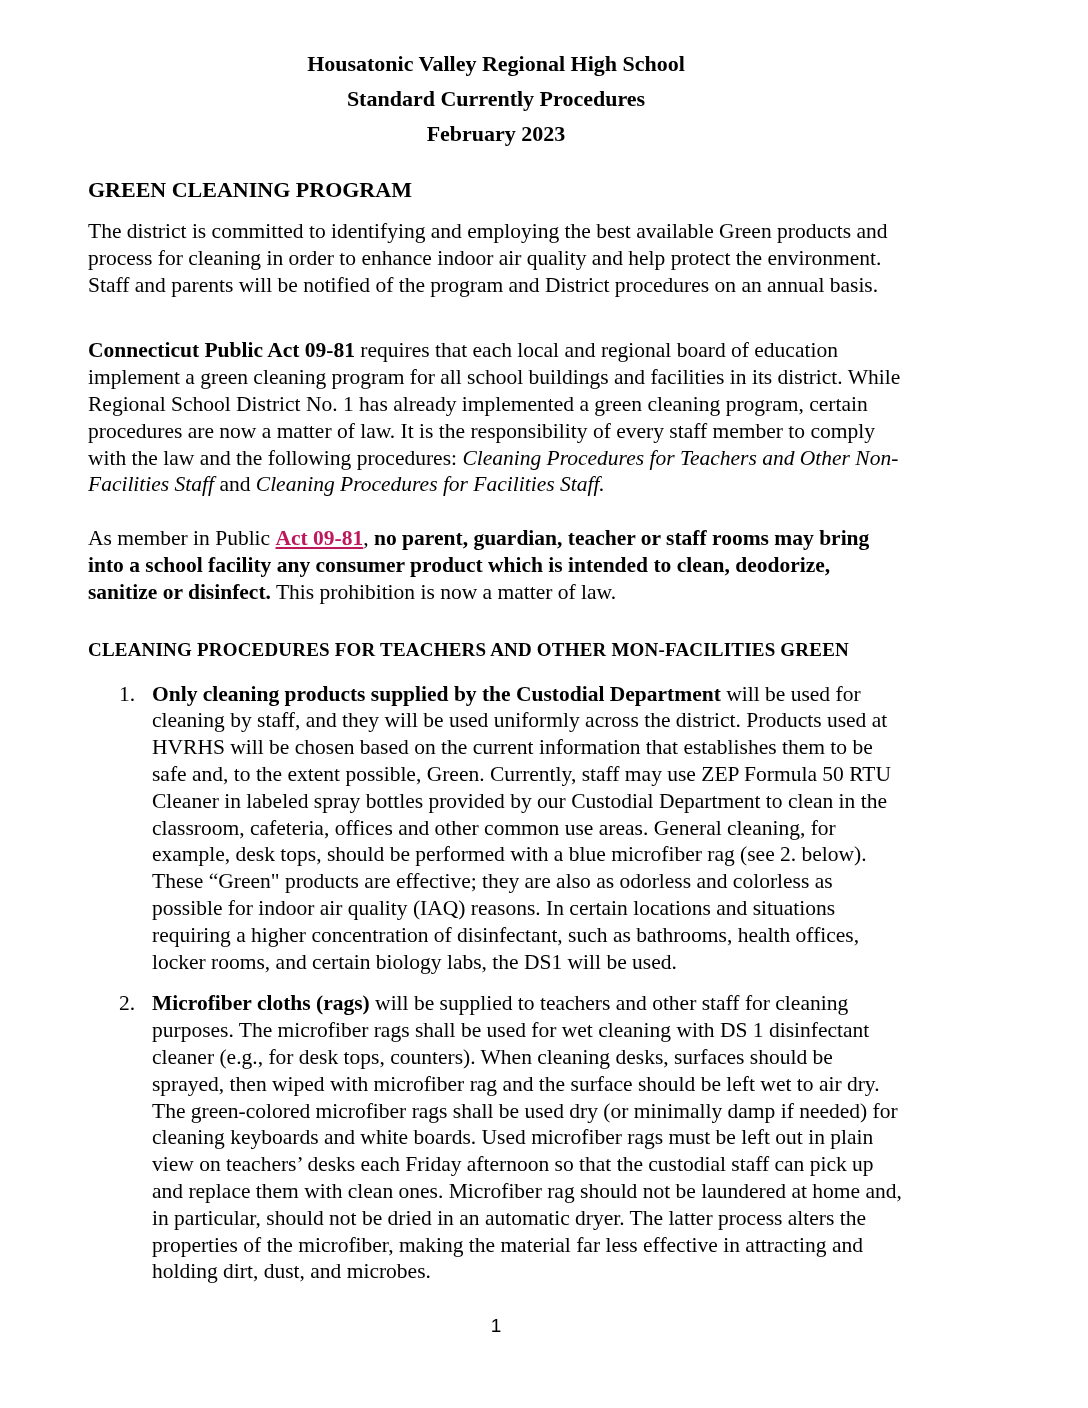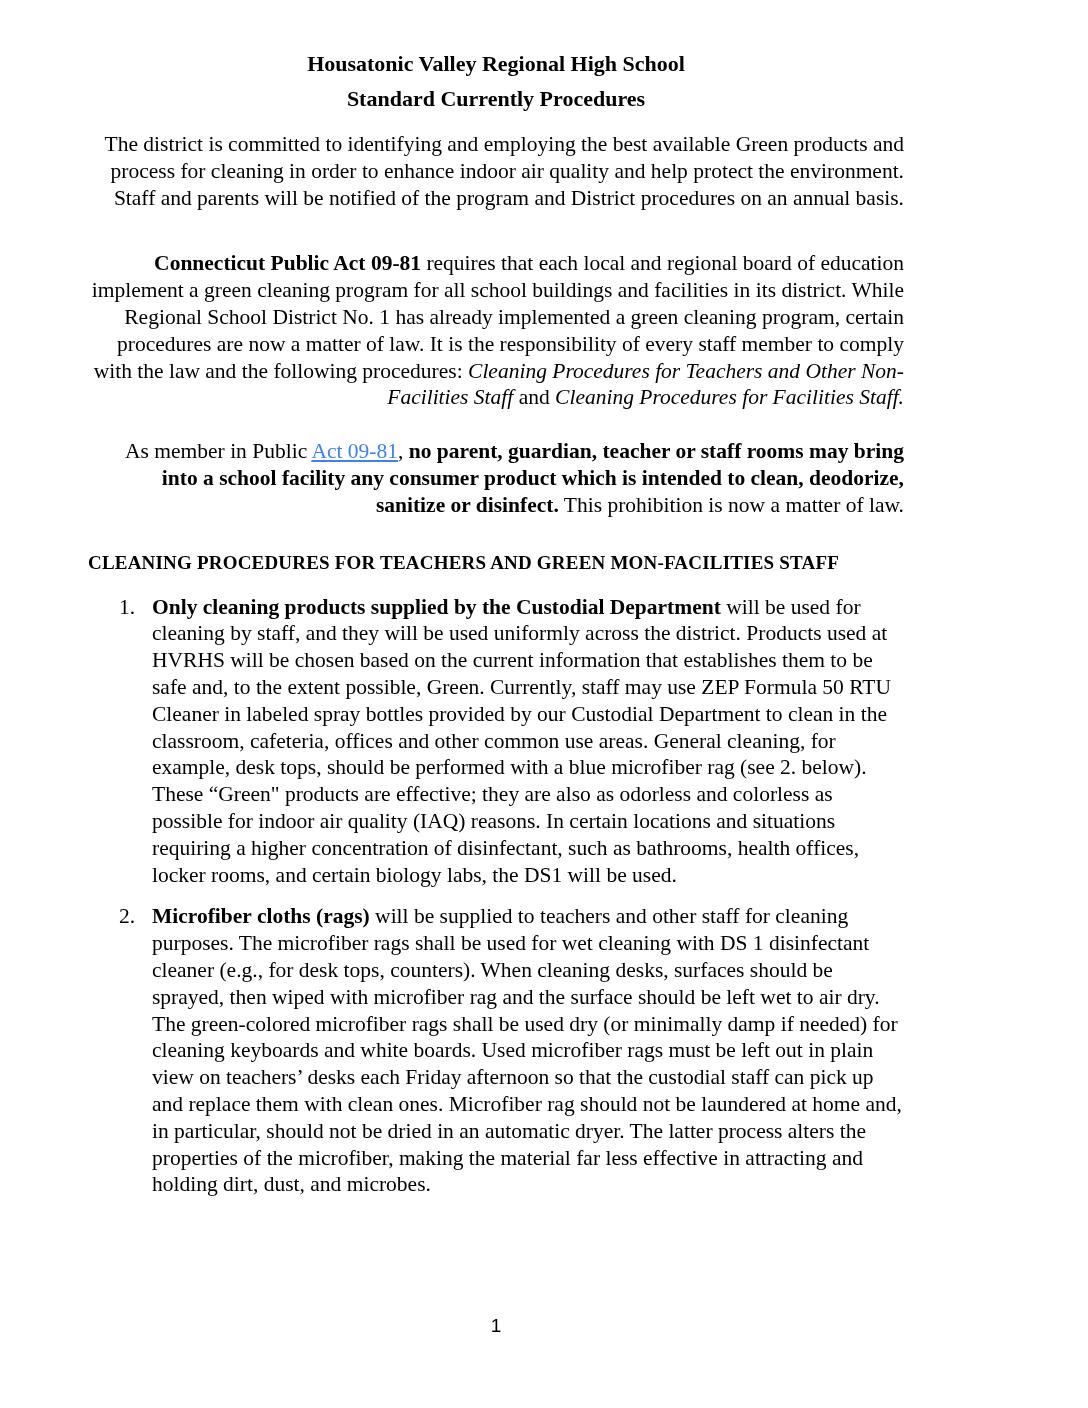--- a/index.html
+++ b/index.html
@@ -30,21 +30,21 @@
     line-height: 35px;
   }
   .h-main {
     font-size: 22px;
     line-height: 27px;
     font-weight: bold;
     margin: 25px 0 0 0;
   }
   p {
     margin: 0;
-    text-align: right;
+    text-align: left;
   }
   .para-1 { margin-top: 15px; }
   .para-2 { margin-top: 39px; }
   .para-3 { margin-top: 27px; }
   .h-sub {
     font-size: 19px;
     line-height: 24px;
     font-weight: bold;
     margin: 32px 0 0 0;
     letter-spacing: 0.2px;
@@ -61,23 +61,24 @@
   }
   .proc-item + .proc-item {
     margin-top: 15px;
   }
   .proc-item .num {
     position: absolute;
     left: 31px;
     top: 0;
   }
   a.doc-link {
-    color: #3b82f6;
+    color: #be185d;
     text-decoration: underline;
     cursor: pointer;
+    font-weight: bold;
   }
   .page-number {
     position: absolute;
     left: 0;
     right: 0;
     top: 1313px;
     text-align: center;
     font-family: "Liberation Sans", sans-serif;
     font-size: 19px;
     color: #000000;
@@ -85,33 +86,35 @@
 </style>
 </head>
 <body>
 
 <div class="page">
   <div class="content">
 
     <header class="title-block">
       <div>Housatonic Valley Regional High School</div>
       <div>Standard Currently Procedures</div>
+      <div>February 2023</div>
     </header>
 
     <section>
+      <h2 class="h-main">GREEN CLEANING PROGRAM</h2>
 
       <p class="para-1">The district is committed to identifying and employing the best available Green products and process for cleaning in order to enhance indoor air quality and help protect the environment. Staff and parents will be notified of the program and District procedures on an annual basis.</p>
 
       <p class="para-2"><strong>Connecticut Public Act 09-81</strong><span> requires that each local and regional board of education implement a green cleaning program for all school buildings and facilities in its district. While Regional School District No. 1 has already implemented a green cleaning program, certain procedures are now a matter of law. It is the responsibility of every staff member to comply with the law and the following procedures: </span><em>Cleaning Procedures for Teachers and Other Non-Facilities Staff</em><span> and </span><em>Cleaning Procedures for Facilities Staff.</em></p>
 
       <p class="para-3"><span>As member in Public </span><a class="doc-link" href="#">Act 09-81</a><span>, </span><strong>no parent, guardian, teacher or staff rooms may bring into a school facility any consumer product which is intended to clean, deodorize, sanitize or disinfect.</strong><span> This prohibition is now a matter of law.</span></p>
     </section>
 
     <section>
-      <h3 class="h-sub">CLEANING PROCEDURES FOR TEACHERS AND GREEN MON-FACILITIES STAFF</h3>
+      <h3 class="h-sub">CLEANING PROCEDURES FOR TEACHERS AND OTHER MON-FACILITIES GREEN</h3>
 
       <ol class="proc-list">
         <li class="proc-item"><span class="num">1.</span><strong>Only cleaning products supplied by the Custodial Department</strong><span> will be used for cleaning by staff, and they will be used uniformly across the district. Products used at HVRHS will be chosen based on the current information that establishes them to be safe and, to the extent possible, Green. Currently, staff may use ZEP Formula 50 RTU Cleaner in labeled spray bottles provided by our Custodial Department to clean in the classroom, cafeteria, offices and other common use areas. General cleaning, for example, desk tops, should be performed with a blue microfiber rag (see 2. below). These “Green" products are effective; they are also as odorless and colorless as possible for indoor air quality (IAQ) reasons. In certain locations and situations requiring a higher concentration of disinfectant, such as bathrooms, health offices, locker rooms, and certain biology labs, the DS1 will be used.</span></li>
         <li class="proc-item"><span class="num">2.</span><strong>Microfiber cloths (rags)</strong><span> will be supplied to teachers and other staff for cleaning purposes. The microfiber rags shall be used for wet cleaning with DS 1 disinfectant cleaner (e.g., for desk tops, counters). When cleaning desks, surfaces should be sprayed, then wiped with microfiber rag and the surface should be left wet to air dry. The green-colored microfiber rags shall be used dry (or minimally damp if needed) for cleaning keyboards and white boards. Used microfiber rags must be left out in plain view on teachers’ desks each Friday afternoon so that the custodial staff can pick up and replace them with clean ones. Microfiber rag should not be laundered at home and, in particular, should not be dried in an automatic dryer. The latter process alters the properties of the microfiber, making the material far less effective in attracting and holding dirt, dust, and microbes.</span></li>
       </ol>
     </section>
 
   </div>
 
   <footer class="page-number">1</footer>

